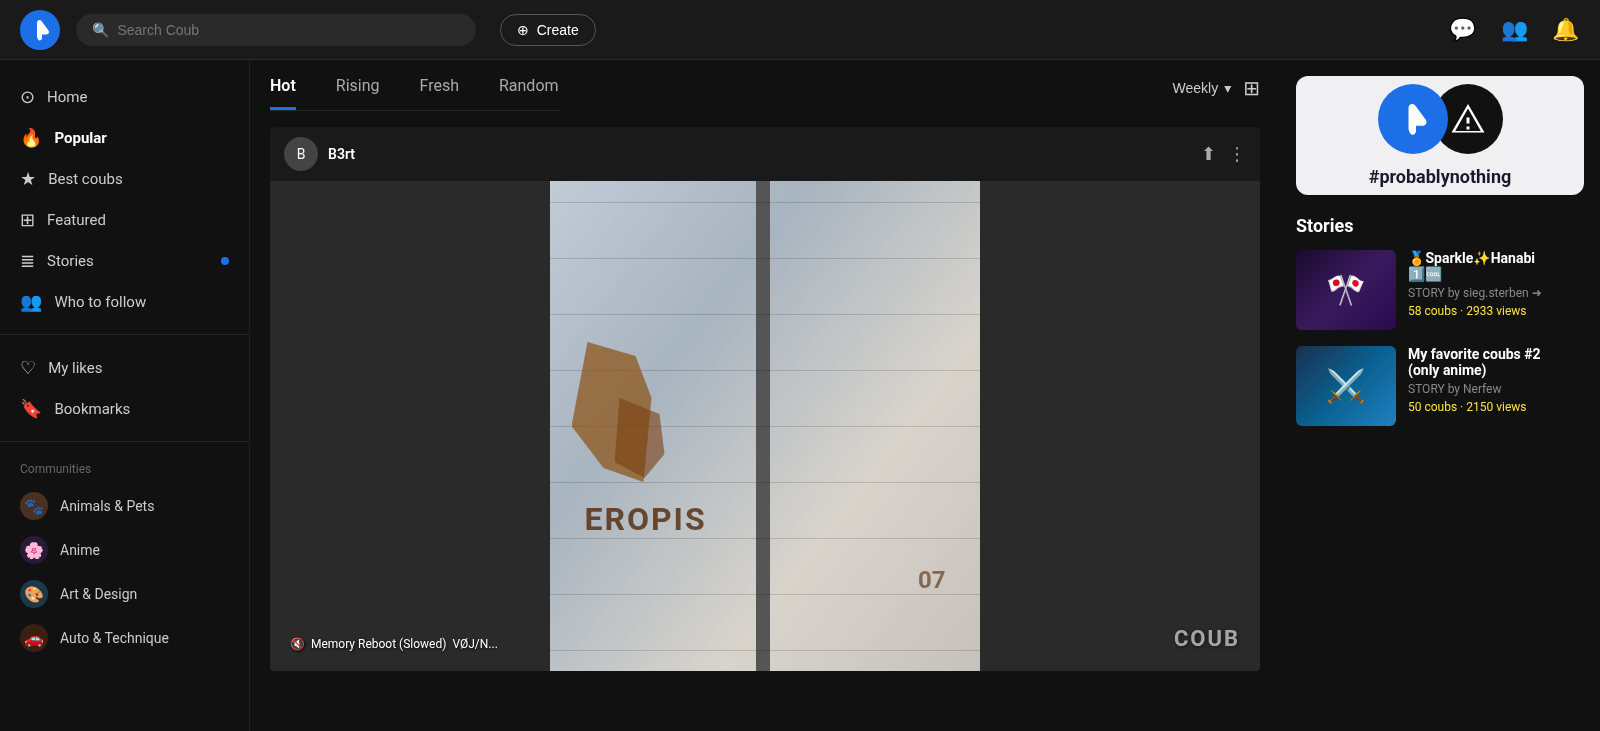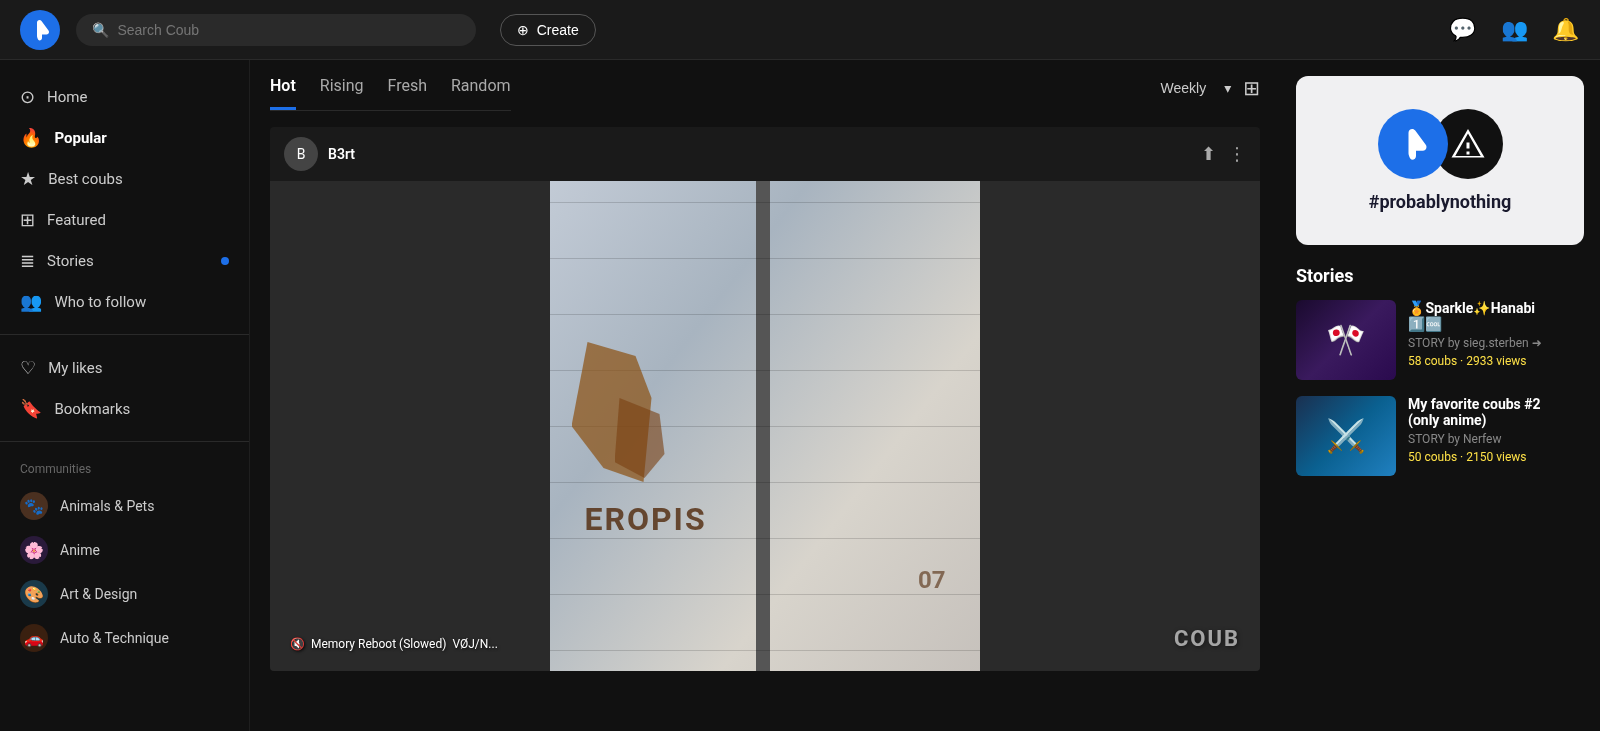--- a/index.html
+++ b/index.html
@@ -160,21 +160,21 @@
       flex: 1;
       overflow-y: auto;
       padding: 0 20px;
       background: #111;
     }
 
     
     .tabs {
       display: flex;
       align-items: center;
-      gap: 24px;
+      gap: 40px;
       border-bottom: 1px solid #2a2a2a;
       padding: 16px 0 0 0;
       margin-bottom: 16px;
     }
     .tab {
       font-size: 16px;
       color: #aaa;
       cursor: pointer;
       padding-bottom: 12px;
       border-bottom: 3px solid transparent;
@@ -186,21 +186,21 @@
     }
     .view-options {
       display: flex;
       align-items: center;
       gap: 12px;
       margin-bottom: 12px;
     }
     .weekly-btn {
       display: flex;
       align-items: center;
-      gap: 18px;
+      gap: 6px;
       background: transparent;
       border: none;
       color: #ccc;
       font-size: 14px;
       cursor: pointer;
     }
     .grid-btn {
       background: transparent;
       border: none;
       color: #ccc;
@@ -352,21 +352,21 @@
       flex-shrink: 0;
       padding: 16px;
       background: #111;
       overflow-y: auto;
     }
 
     
     .promo-card {
       background: #f0f0f2;
       border-radius: 12px;
-      padding: 33px;
+      padding: 8px;
       display: flex;
       flex-direction: column;
       align-items: center;
       gap: 12px;
       margin-bottom: 20px;
     }
     .promo-logos {
       display: flex;
       align-items: center;
     }

